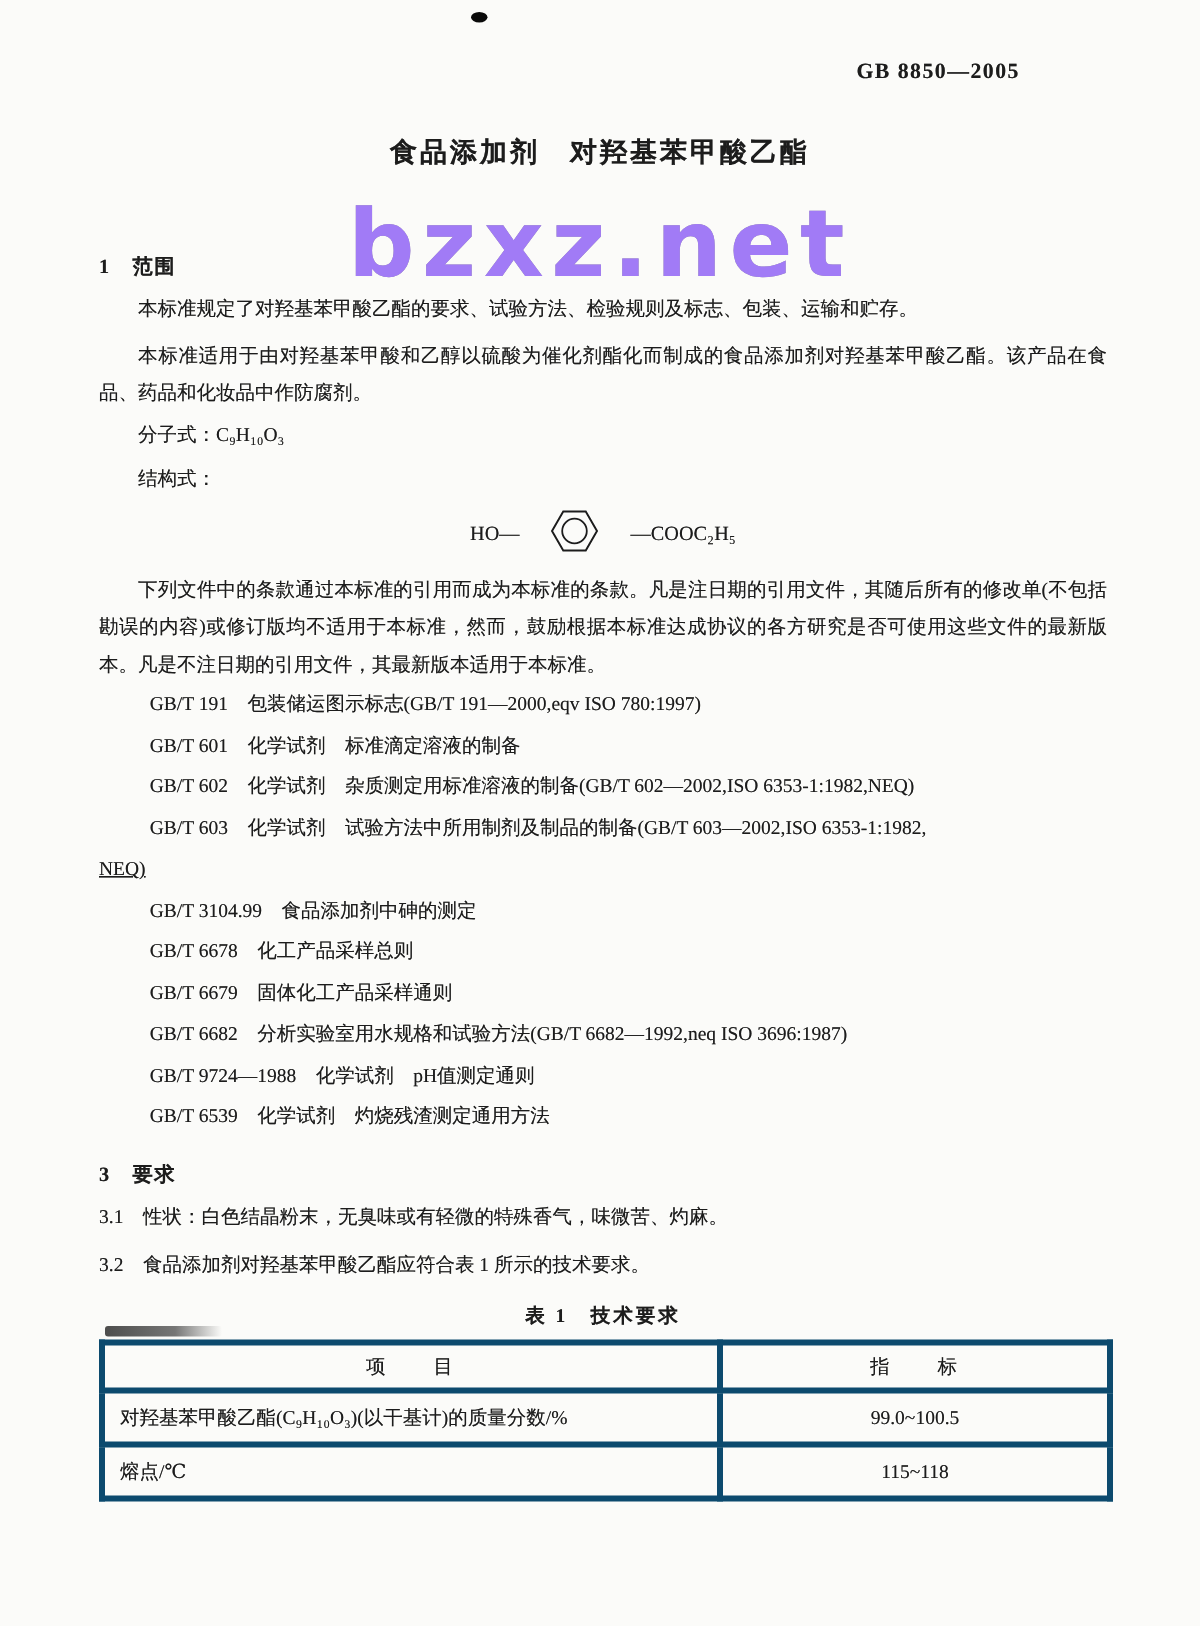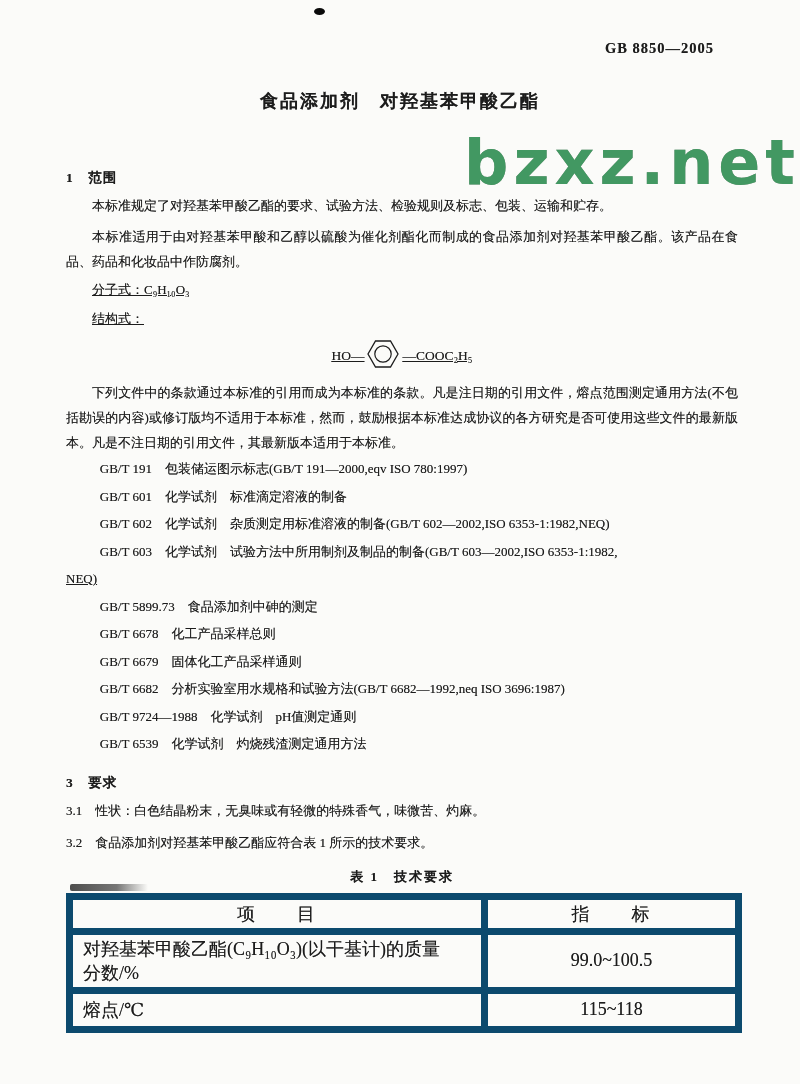--- a/index.html
+++ b/index.html
@@ -12,44 +12,44 @@
     overflow:hidden;
     text-shadow:0 0 .4px rgba(20,20,20,.55);
   }
   .page{position:relative;z-index:1;}
   
   .artifact-top-dot{position:absolute;left:314px;top:8px;width:11px;height:7px;background:#0a0a0a;border-radius:50%;z-index:2;}
   .artifact-smudge{position:absolute;left:70px;top:884px;width:78px;height:7px;background:linear-gradient(90deg,#222 0%,#555 60%,transparent 100%);opacity:.8;z-index:2;border-radius:2px;}
   
   .watermark{
     position:absolute;left:0;top:126px;width:100%;
-    text-align:right;
+    text-align:center;
     font-family:"DejaVu Sans","Liberation Sans",sans-serif;
     font-weight:bold;font-size:62px;letter-spacing:5px;
-    color:#15803d;opacity:.8;z-index:0;
+    color:#8b5cf6;opacity:.8;z-index:0;
     user-select:none;
   }
-  .doc-number{margin:40px 86px 0 0;text-align:right;font-weight:bold;font-size:14.5px;letter-spacing:1px;}
+  .doc-number{margin:40px 120px 0 0;text-align:right;font-weight:bold;font-size:14.5px;letter-spacing:1px;}
   .title{margin-top:32px;text-align:center;font-size:18px;font-weight:bold;letter-spacing:2px;}
   .content{margin:0 62px 0 66px;font-size:13px;}
   .sec-heading{font-weight:bold;font-size:13.5px;letter-spacing:1px;}
   .h1{margin-top:56px;}
   .h2{margin-top:16px;}
   .h3{margin-top:16px;}
   .para{margin:6px 0 0 0;line-height:25px;text-indent:2em;text-align:justify;font-family:Liberation Serif, serif;}
-  .sub-line{margin:3px 0 0 0;padding-left:2em;line-height:26px;text-decoration:underline;}
-  .formula-row{margin:6px 0 2px 0;display:flex;justify-content:center;align-items:center;gap:0;height:36px;text-decoration:underline;}
+  .sub-line{margin:3px 0 0 0;padding-left:2em;line-height:26px;}
+  .formula-row{margin:6px 0 2px 0;display:flex;justify-content:center;align-items:center;gap:18px;height:36px;}
   .formula-text{font-size:13.5px;}
   .benzene{display:inline-block;margin:0 1px;}
   .ref{margin:0;padding-left:2.6em;line-height:27.5px;white-space:nowrap;}
   .ref-cont{margin:0;padding-left:0;line-height:27.5px;text-decoration:underline;}
   .item-line{margin-top:6px;line-height:26px;}
   .tbl-caption{margin-top:12px;text-align:center;font-weight:bold;font-size:13px;letter-spacing:2px;}
   table.spec{border-collapse:collapse;width:676px;margin:7px auto 0 auto;border:2px solid #141414;}
-  table.spec th,table.spec td{border:7px solid #0c4a6e;font-size:18px;font-weight:normal;}
+  table.spec th,table.spec td{border:4px solid #0c4a6e;font-size:13px;font-weight:normal;}
   table.spec th{height:26px;text-align:center;letter-spacing:2px;}
   table.spec td{height:28px;padding:2px 10px;}
   td.item-cell{width:388px;}
   .item-flex{display:flex;justify-content:space-between;align-items:flex-end;}
   .leq{padding-right:14px;font-family:"DejaVu Sans",sans-serif;font-size:12px;}
   td.value-cell{text-align:center;}
 </style>
 </head>
 <body>
 
@@ -76,28 +76,28 @@
       <span class="benzene">
         <svg width="36" height="32" viewBox="0 0 36 32">
           <polygon points="33,16 25.5,29 10.5,29 3,16 10.5,3 25.5,3" fill="none" stroke="#1c1c1c" stroke-width="1.3"></polygon>
           <circle cx="18" cy="16" r="8.2" fill="none" stroke="#1c1c1c" stroke-width="1.2"></circle>
         </svg>
       </span>
       <span class="formula-text">—COOC₂H₅</span>
     </div>
 
 
-    <p class="para">下列文件中的条款通过本标准的引用而成为本标准的条款。凡是注日期的引用文件，熔点范围测定通用方法(不包括勘误的内容)或修订版均不适用于本标准，然而，鼓励根据本标准达成协议的各方研究是否可使用这些文件的最新版本。凡是不注日期的引用文件，其最新版本适用于本标准。</p>
+    <p class="para">下列文件中的条款通过本标准的引用而成为本标准的条款。凡是注日期的引用文件，其随后所有的修改单(不包括勘误的内容)或修订版均不适用于本标准，然而，鼓励根据本标准达成协议的各方研究是否可使用这些文件的最新版本。凡是不注日期的引用文件，其最新版本适用于本标准。</p>
 
     <div class="ref">GB/T 191　包装储运图示标志(GB/T 191—2000,eqv ISO 780:1997)</div>
     <div class="ref">GB/T 601　化学试剂　标准滴定溶液的制备</div>
     <div class="ref">GB/T 602　化学试剂　杂质测定用标准溶液的制备(GB/T 602—2002,ISO 6353-1:1982,NEQ)</div>
     <div class="ref">GB/T 603　化学试剂　试验方法中所用制剂及制品的制备(GB/T 603—2002,ISO 6353-1:1982,</div>
     <div class="ref-cont">NEQ)</div>
-    <div class="ref">GB/T 5899.73　食品添加剂中砷的测定</div>
+    <div class="ref">GB/T 3104.99　食品添加剂中砷的测定</div>
     <div class="ref">GB/T 6678　化工产品采样总则</div>
     <div class="ref">GB/T 6679　固体化工产品采样通则</div>
     <div class="ref">GB/T 6682　分析实验室用水规格和试验方法(GB/T 6682—1992,neq ISO 3696:1987)</div>
     <div class="ref">GB/T 9724—1988　化学试剂　pH值测定通则</div>
     <div class="ref">GB/T 6539　化学试剂　灼烧残渣测定通用方法</div>
 
     <div class="sec-heading h3">3　要求</div>
     <div class="item-line">3.1　性状：白色结晶粉末，无臭味或有轻微的特殊香气，味微苦、灼麻。</div>
     <div class="item-line">3.2　食品添加剂对羟基苯甲酸乙酯应符合表 1 所示的技术要求。</div>
 

